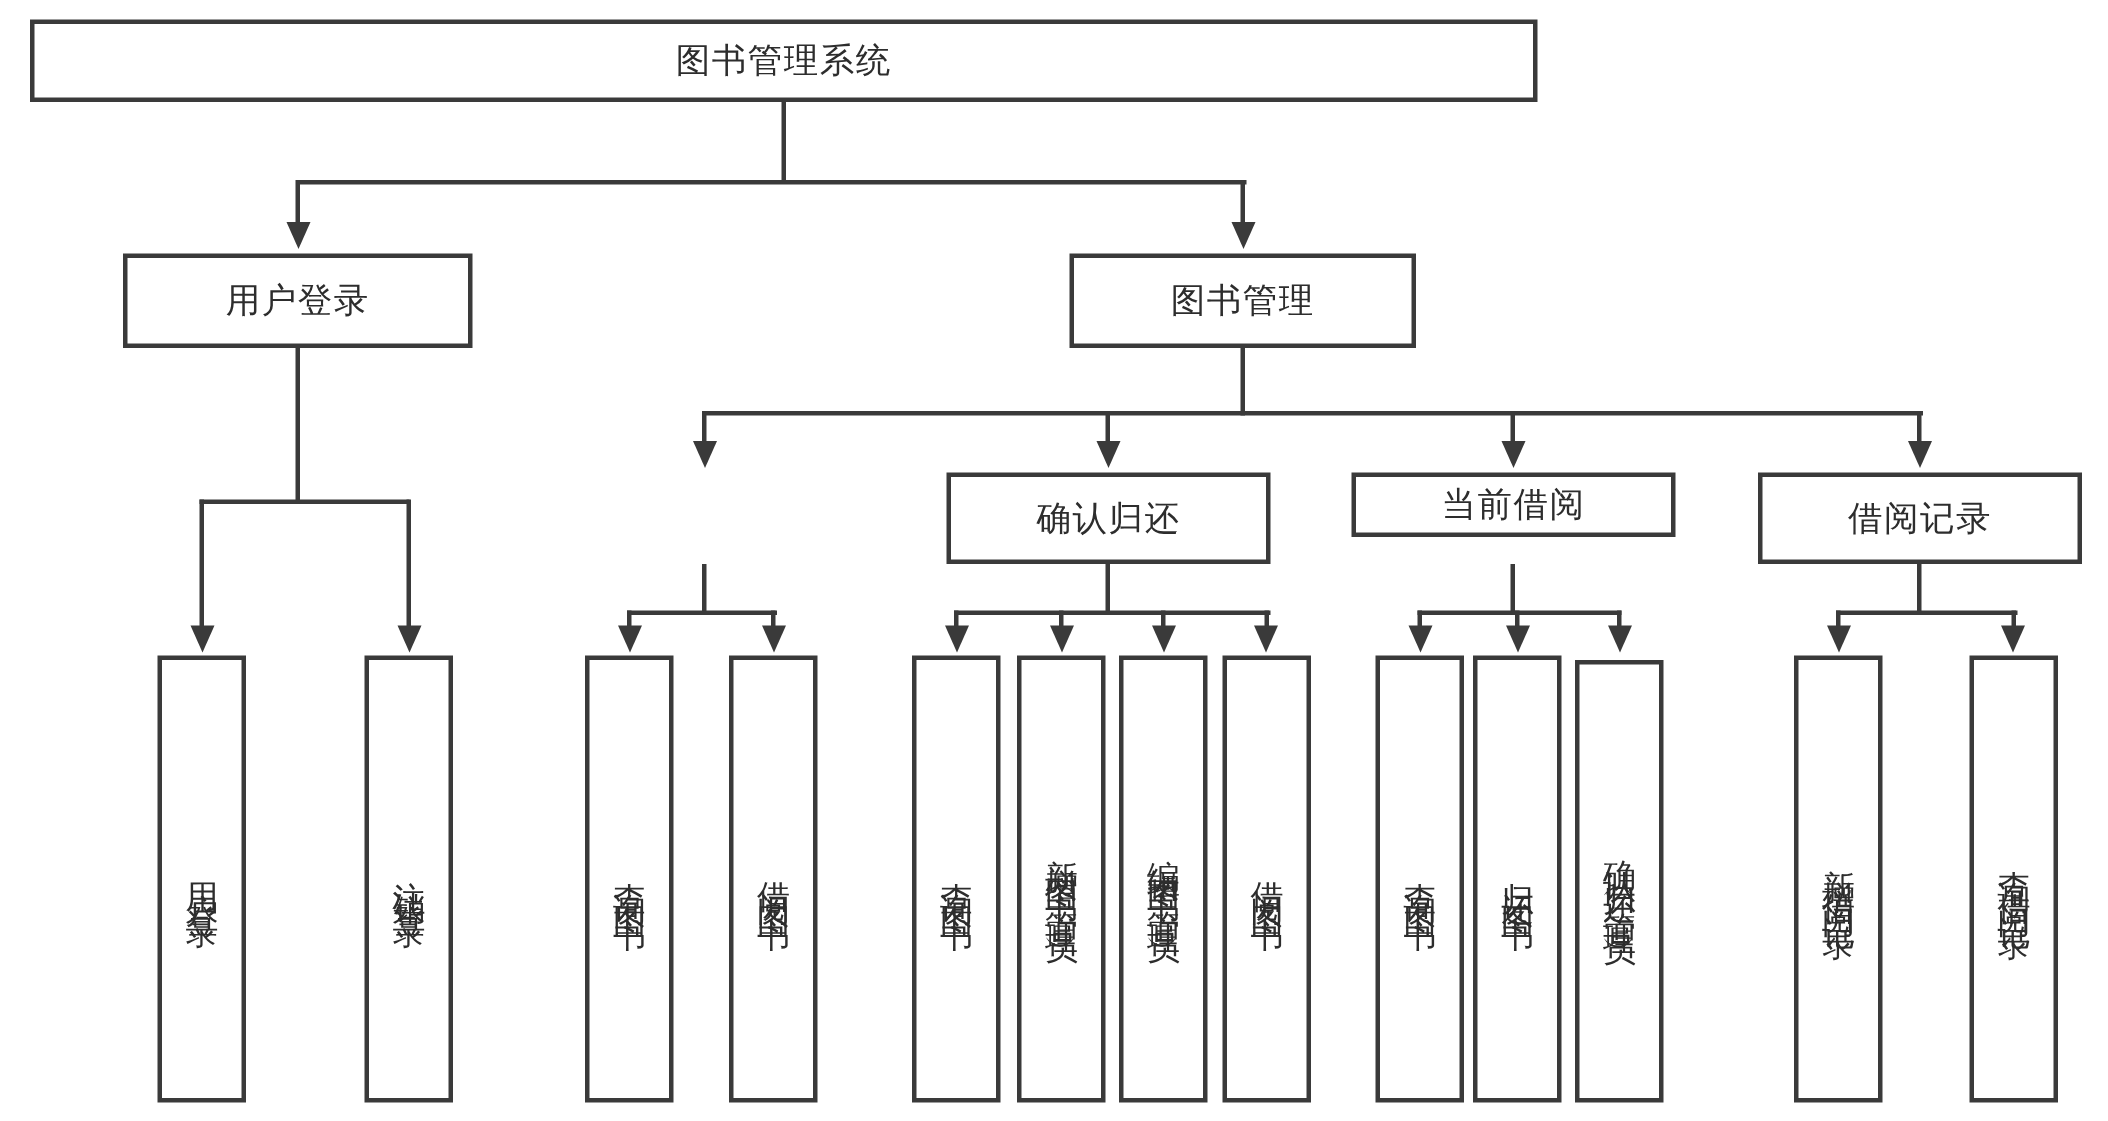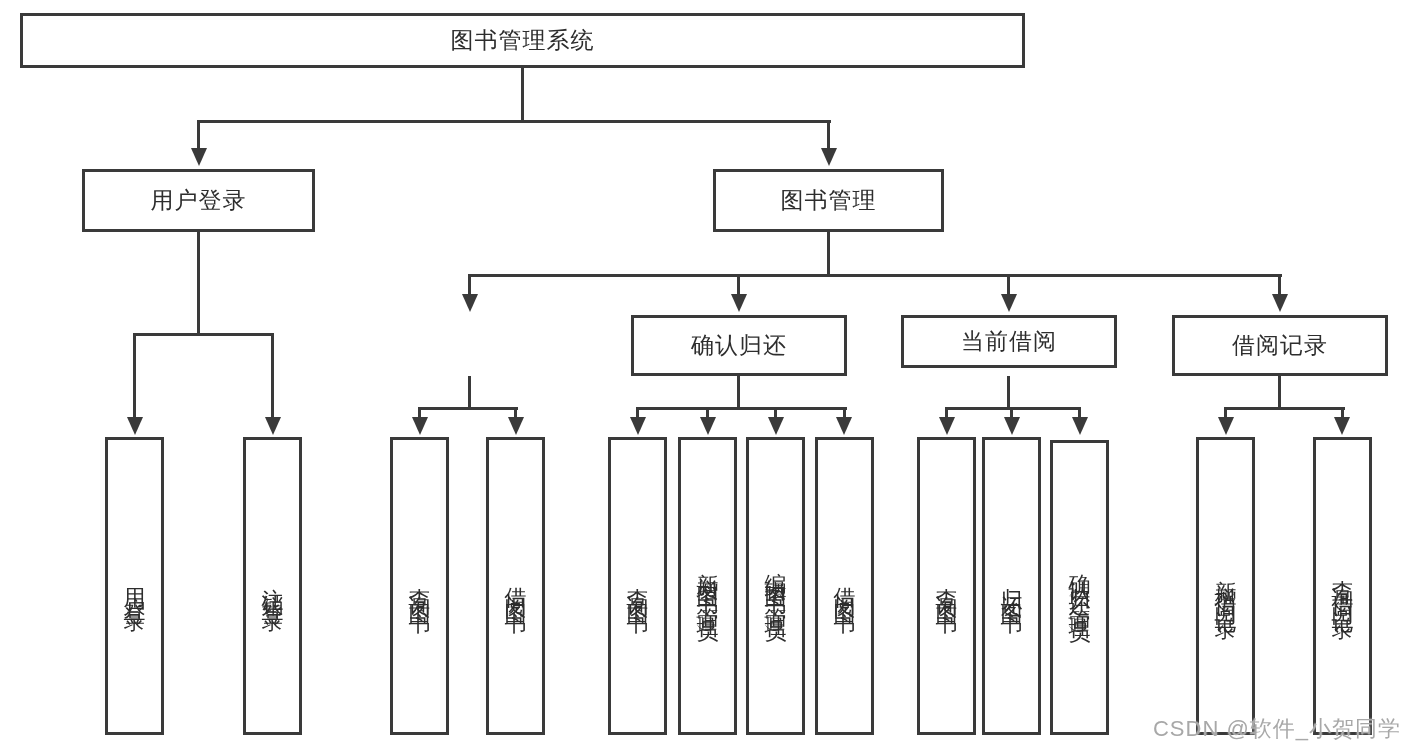--- a/index.html
+++ b/index.html
@@ -85,21 +85,21 @@
   <div class="vline" style="left:737px;top:274px;height:22px;"></div>
   <div class="ahead" style="left:731px;top:294px;"></div>
   <div class="vline" style="left:1007px;top:274px;height:22px;"></div>
   <div class="ahead" style="left:1001px;top:294px;"></div>
   <div class="vline" style="left:1278px;top:274px;height:22px;"></div>
   <div class="ahead" style="left:1272px;top:294px;"></div>
 
   <div class="box hbox" style="left:631px;top:315px;width:216px;height:61px;">
     <span>确认归还</span>
   </div>
-  <div class="box hbox" style="left:901px;top:315px;width:216px;height:53px;">
+  <div class="box hbox" style="left:901px;top:315px;width:216px;height:43px;">
     <span>当前借阅</span>
   </div>
   <div class="box hbox" style="left:1172px;top:315px;width:216px;height:61px;">
     <span>借阅记录</span>
   </div>
 
   <div class="vline" style="left:468px;top:376px;height:33px;"></div>
   <div class="hline" style="left:418px;top:407px;width:100px;"></div>
   <div class="vline" style="left:418px;top:407px;height:12px;"></div>
   <div class="ahead" style="left:412px;top:417px;"></div>
@@ -170,15 +170,14 @@
     <span>确认归还（管理员）</span>
   </div>
 
   <div class="box leaf" style="left:1196px;top:437px;width:59px;height:298px;">
     <span>新增借阅记录</span>
   </div>
   <div class="box leaf" style="left:1313px;top:437px;width:59px;height:298px;">
     <span>查询借阅记录</span>
   </div>
 
-  <div class="watermark">CSDN @软件_小贺同学</div>
 
 </div>
 
 </body></html>

